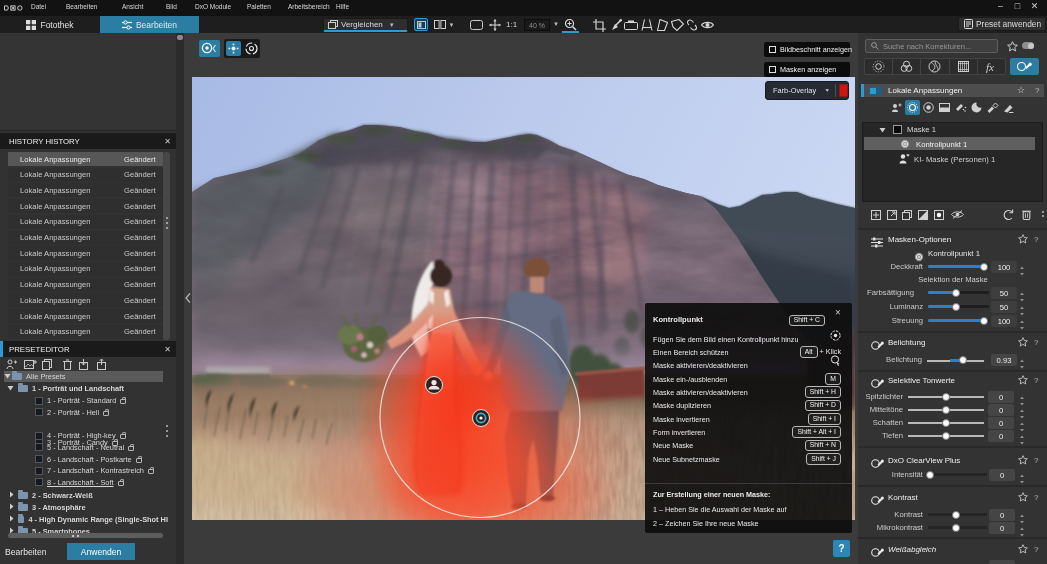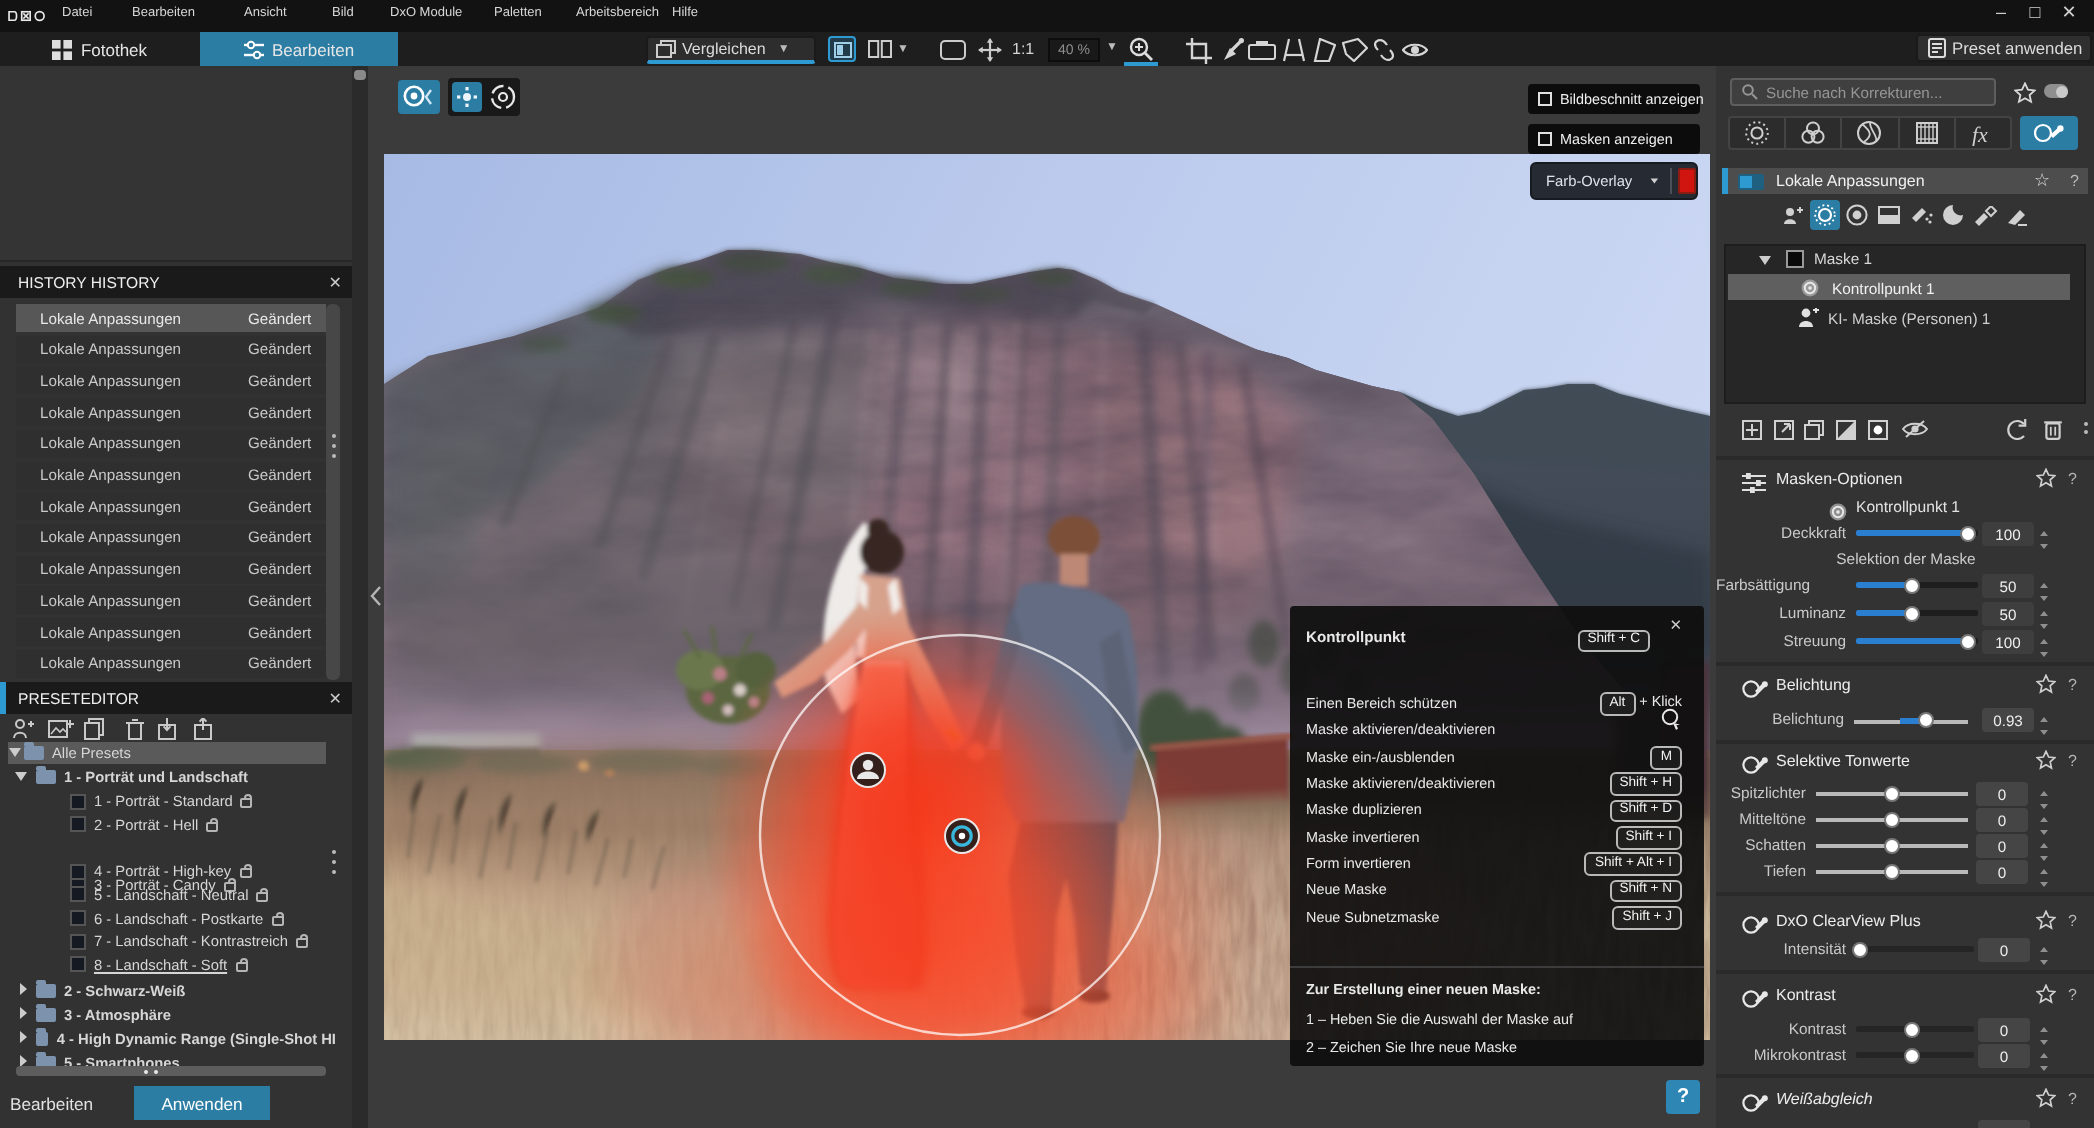--- a/index.html
+++ b/index.html
@@ -686,20 +686,24 @@
       <span style="color:#dfe3ea; font-size:7.4px; margin-left:7px; white-space:nowrap;">Farb-Overlay</span>
       <svg width="7" height="5" viewBox="0 0 7 5" style="margin-left:9px;">
           <path d="M0.5 0.5 L6.5 0.5 L3.5 4.5Z" fill="#cfcfcf"></path>
         </svg>
       <div style="width:1px; height:13px; background:#4a4f5a; margin-left:5px;"></div>
       <div style="width:13px; height:13px; background:#d01510; border:1px solid #8c1b14; margin-left:4px; border-radius:1px;"></div>
     </div>
 
     <div id="ttip" class="abs" style="left:461px; top:270px; width:207px; height:230px; background:rgba(14,14,14,0.92); border-radius:2px; color:#e9e9e9;">
         <div style="position:absolute; left:8px; top:5px; right:11px; height:14px;"><span style="font-size:7.6px; font-weight:bold;">Kontrollpunkt</span><span style="position:absolute; right:16px; top:0;"><span style="display:inline-block; border:1px solid #b9b9b9; border-radius:3px; padding:0.5px 4px; font-size:6.8px; color:#f2f2f2; background:rgba(40,40,40,0.5); line-height:8.5px;">Shift + C</span></span><span style="position:absolute; right:0; top:0; color:#cfcfcf; font-size:7.5px;">✕</span></div>
+        <div style="position:absolute; left:8px; top:24.5px; right:11px; height:13px;"><span style="font-size:7.2px;">Fügen Sie dem Bild einen Kontrollpunkt hinzu</span><span style="position:absolute; right:0; top:-1px;"><svg width="11" height="11" viewBox="0 0 11 11">
+              <circle cx="5.5" cy="5.5" r="4.6" fill="none" stroke="#e8e8e8" stroke-width="1" stroke-dasharray="2.4 1.2"></circle>
+              <circle cx="5.5" cy="5.5" r="1.7" fill="#e8e8e8"></circle>
+            </svg></span></div>
         <div style="position:absolute; left:8px; top:37.85px; right:11px; height:13px;"><span style="font-size:7.2px;">Einen Bereich schützen</span><span style="position:absolute; right:0; top:-1px;"><span style="display:inline-block; border:1px solid #b9b9b9; border-radius:3px; padding:0.5px 4px; font-size:6.8px; color:#f2f2f2; background:rgba(40,40,40,0.5); line-height:8.5px;">Alt</span><span style="font-size:7.2px;">&nbsp;+ Klick</span></span></div>
         <div style="position:absolute; left:8px; top:51.2px; right:11px; height:13px;"><span style="font-size:7.2px;">Maske aktivieren/deaktivieren</span><span style="position:absolute; right:0; top:-1px;"><svg width="11" height="12" viewBox="0 0 11 12">
               <circle cx="5" cy="4.5" r="3.6" fill="none" stroke="#e8e8e8" stroke-width="1"></circle>
               <path d="M6.5 7.5 L8 11 L9 10.3 L8.2 8.6 L10 8.2 Z" fill="#e8e8e8"></path>
             </svg></span></div>
         <div style="position:absolute; left:8px; top:64.55px; right:11px; height:13px;"><span style="font-size:7.2px;">Maske ein-/ausblenden</span><span style="position:absolute; right:0; top:-1px;"><span style="display:inline-block; border:1px solid #b9b9b9; border-radius:3px; padding:0.5px 4px; font-size:6.8px; color:#f2f2f2; background:rgba(40,40,40,0.5); line-height:8.5px;">M</span></span></div>
         <div style="position:absolute; left:8px; top:77.9px; right:11px; height:13px;"><span style="font-size:7.2px;">Maske aktivieren/deaktivieren</span><span style="position:absolute; right:0; top:-1px;"><span style="display:inline-block; border:1px solid #b9b9b9; border-radius:3px; padding:0.5px 4px; font-size:6.8px; color:#f2f2f2; background:rgba(40,40,40,0.5); line-height:8.5px;">Shift + H</span></span></div>
         <div style="position:absolute; left:8px; top:91.25px; right:11px; height:13px;"><span style="font-size:7.2px;">Maske duplizieren</span><span style="position:absolute; right:0; top:-1px;"><span style="display:inline-block; border:1px solid #b9b9b9; border-radius:3px; padding:0.5px 4px; font-size:6.8px; color:#f2f2f2; background:rgba(40,40,40,0.5); line-height:8.5px;">Shift + D</span></span></div>
         <div style="position:absolute; left:8px; top:104.6px; right:11px; height:13px;"><span style="font-size:7.2px;">Maske invertieren</span><span style="position:absolute; right:0; top:-1px;"><span style="display:inline-block; border:1px solid #b9b9b9; border-radius:3px; padding:0.5px 4px; font-size:6.8px; color:#f2f2f2; background:rgba(40,40,40,0.5); line-height:8.5px;">Shift + I</span></span></div>
         <div style="position:absolute; left:8px; top:117.95px; right:11px; height:13px;"><span style="font-size:7.2px;">Form invertieren</span><span style="position:absolute; right:0; top:-1px;"><span style="display:inline-block; border:1px solid #b9b9b9; border-radius:3px; padding:0.5px 4px; font-size:6.8px; color:#f2f2f2; background:rgba(40,40,40,0.5); line-height:8.5px;">Shift + Alt + I</span></span></div>
@@ -949,21 +953,21 @@
         <div class="abs" style="left:0; top:229px; width:65px; text-align:right; color:#c9c9c9; font-size:7.7px;">Deckkraft</div>
         <div class="abs" style="left:70px; top:232px; width:61px; height:3px; background:#1e1e1e; border-radius:1px;"></div>
         <div class="abs" style="left:70px; top:232px; width:56px; height:3px; background:#2b7fd0; border-radius:1px;"></div>
         <div class="abs" style="left:122px; top:229.5px; width:8px; height:8px; background:#fff; border:1px solid #777; border-radius:50%;"></div>
         <div class="abs" style="left:133px; top:228px; width:26px; height:12px; background:#3e3e3e; border-radius:2px; color:#efefef; font-size:7.6px; display:flex; align-items:center; justify-content:center;">100</div>
         <div class="abs" style="left:161px; top:229px; width:6px; height:10px;"><svg width="6" height="10" viewBox="0 0 6 10">
             <path d="M3 0.5 L1 3 L5 3Z" fill="#8f8f8f"></path>
             <path d="M3 9.5 L1 7 L5 7Z" fill="#8f8f8f"></path>
           </svg></div>
         <div class="abs" style="left:0; top:242px; width:190px; text-align:center; color:#cdcdcd; font-size:7.7px;">Selektion der Maske</div>
-        <div class="abs" style="left:0; top:255px; width:65px; text-align:left; color:#c9c9c9; font-size:7.7px;">Farbsättigung</div>
+        <div class="abs" style="left:0; top:255px; width:65px; text-align:center; color:#c9c9c9; font-size:7.7px;">Farbsättigung</div>
         <div class="abs" style="left:70px; top:258px; width:61px; height:3px; background:#1e1e1e; border-radius:1px;"></div>
         <div class="abs" style="left:70px; top:258px; width:28px; height:3px; background:#2b7fd0; border-radius:1px;"></div>
         <div class="abs" style="left:94px; top:255.5px; width:8px; height:8px; background:#fff; border:1px solid #777; border-radius:50%;"></div>
         <div class="abs" style="left:133px; top:254px; width:26px; height:12px; background:#3e3e3e; border-radius:2px; color:#efefef; font-size:7.6px; display:flex; align-items:center; justify-content:center;">50</div>
         <div class="abs" style="left:161px; top:255px; width:6px; height:10px;"><svg width="6" height="10" viewBox="0 0 6 10">
             <path d="M3 0.5 L1 3 L5 3Z" fill="#8f8f8f"></path>
             <path d="M3 9.5 L1 7 L5 7Z" fill="#8f8f8f"></path>
           </svg></div>
         <div class="abs" style="left:0; top:269px; width:65px; text-align:right; color:#c9c9c9; font-size:7.7px;">Luminanz</div>
         <div class="abs" style="left:70px; top:272px; width:61px; height:3px; background:#1e1e1e; border-radius:1px;"></div>

